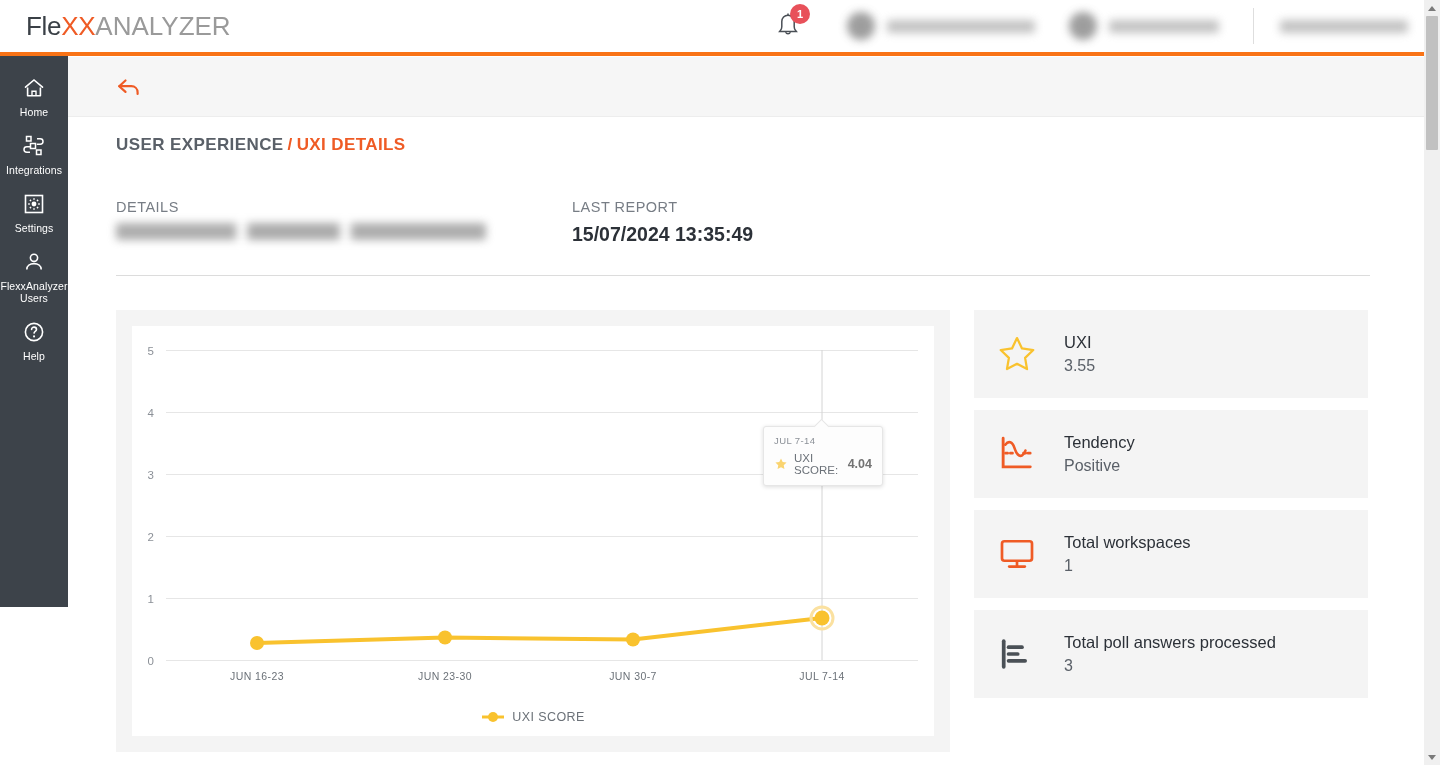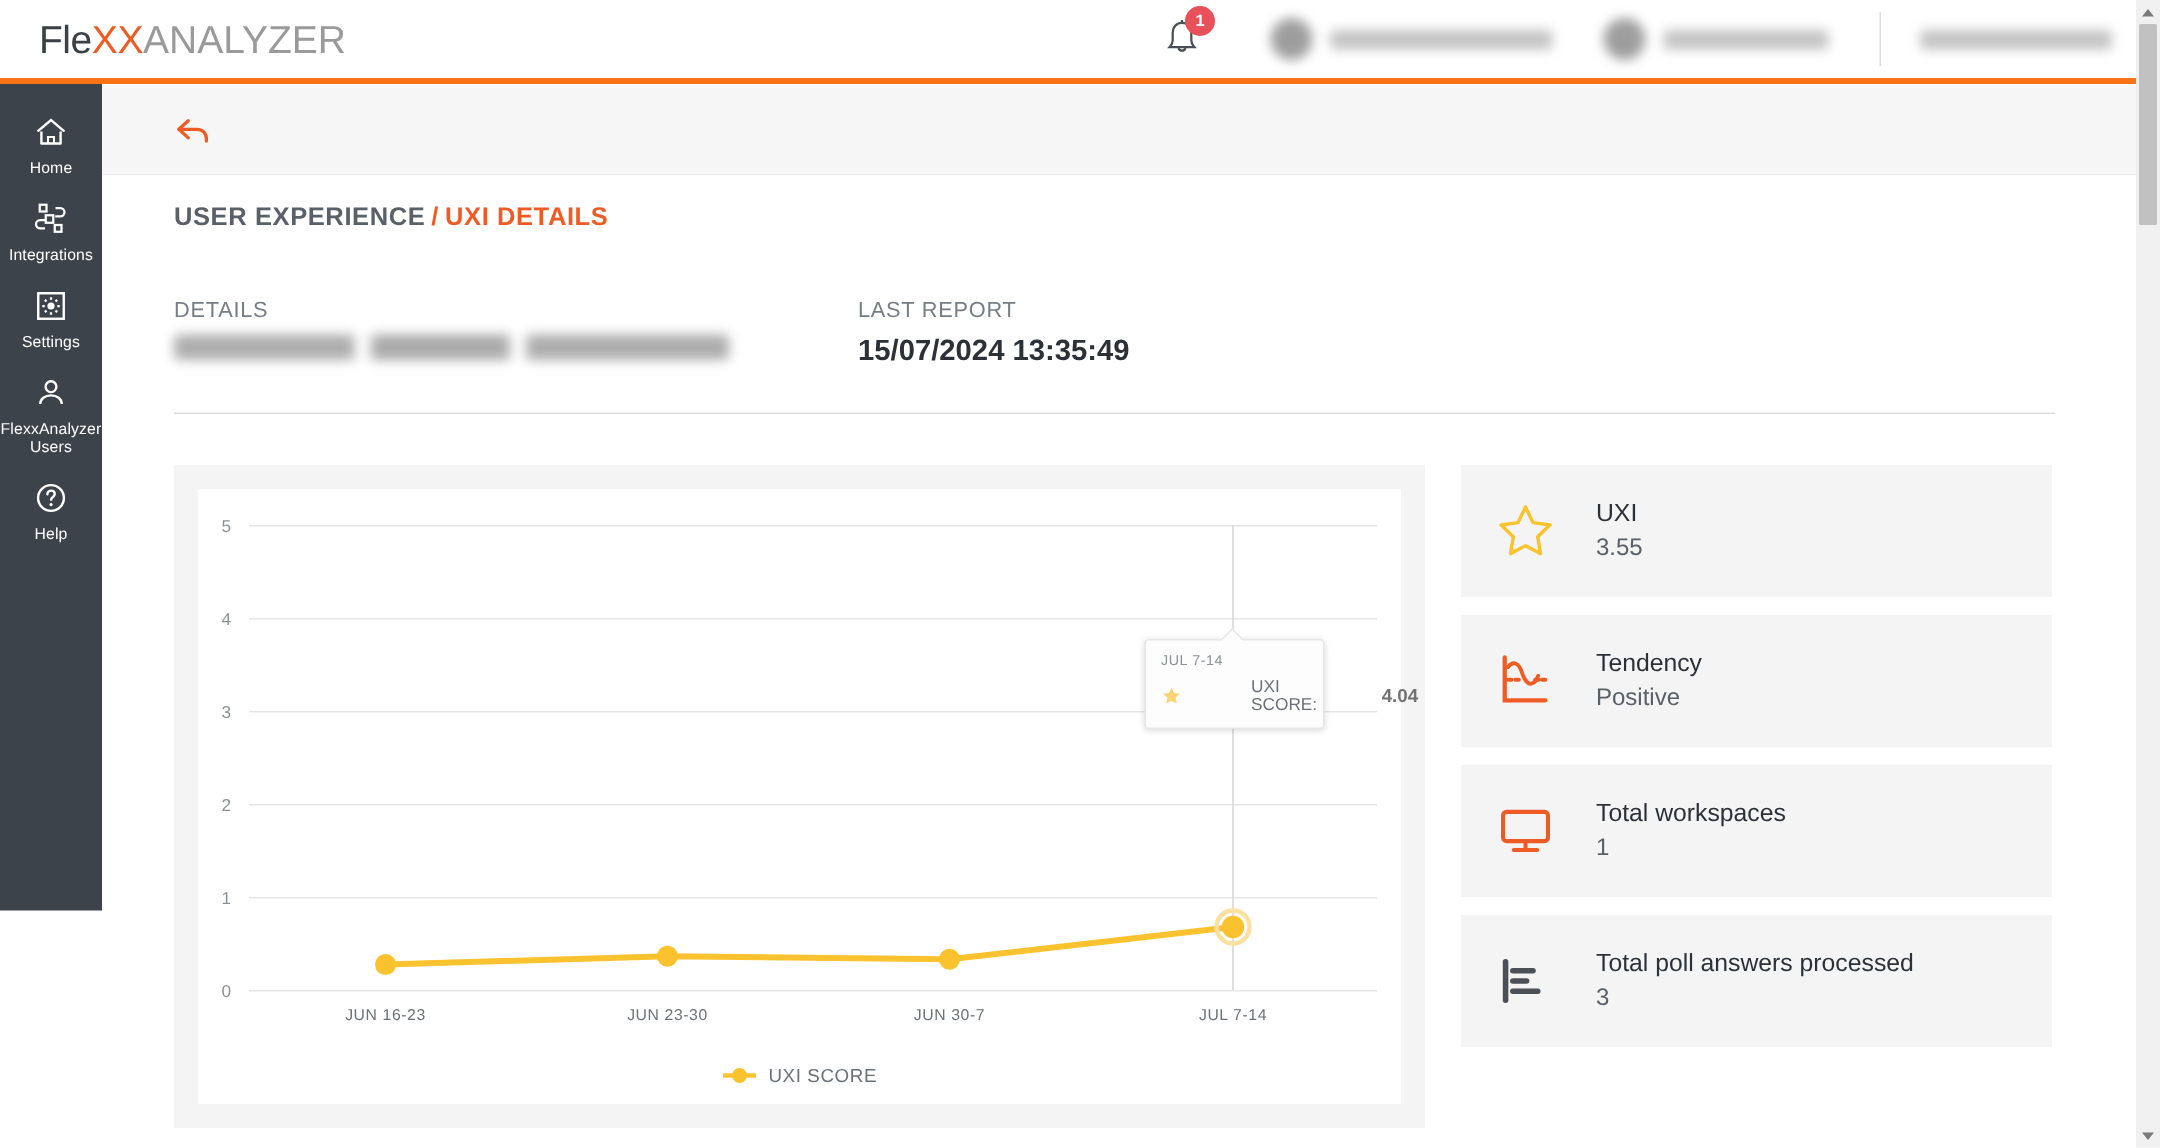--- a/index.html
+++ b/index.html
@@ -100,21 +100,21 @@
   .chart-svg { position: absolute; left: 0; top: 0; }
   .tick-y { font-size: 11.5px; fill: #8b9097; font-family: "Liberation Sans", sans-serif; }
   .tick-x { font-size: 10.5px; fill: #6b7178; font-family: "Liberation Sans", sans-serif; letter-spacing: .4px; }
 
   .tooltip {
     position: absolute; left: 631px; top: 100px; width: 120px;
     background: #fdfdfd; border: 1px solid #e6e6e6; border-radius: 3px;
     box-shadow: 0 1px 4px rgba(0,0,0,.14); padding: 8px 10px 9px;
   }
   .tt-date { font-size: 9.5px; color: #8b9097; letter-spacing: .4px; margin-bottom: 6px; }
-  .tt-row { display: flex; align-items: center; gap: 40px; }
+  .tt-row { display: flex; align-items: center; }
   .tt-star { margin-right: 6px; display: flex; }
   .tt-label { font-size: 11.5px; color: #6b7178; }
   .tt-value { font-size: 12.5px; color: #737373; font-weight: 700; margin-left: 3px; }
   .tt-arrow {
     position: absolute; top: -6px; left: 52px; width: 11px; height: 11px;
     background: #fdfdfd; border-left: 1px solid #e6e6e6; border-top: 1px solid #e6e6e6;
     transform: rotate(45deg);
   }
 
   .legend {

